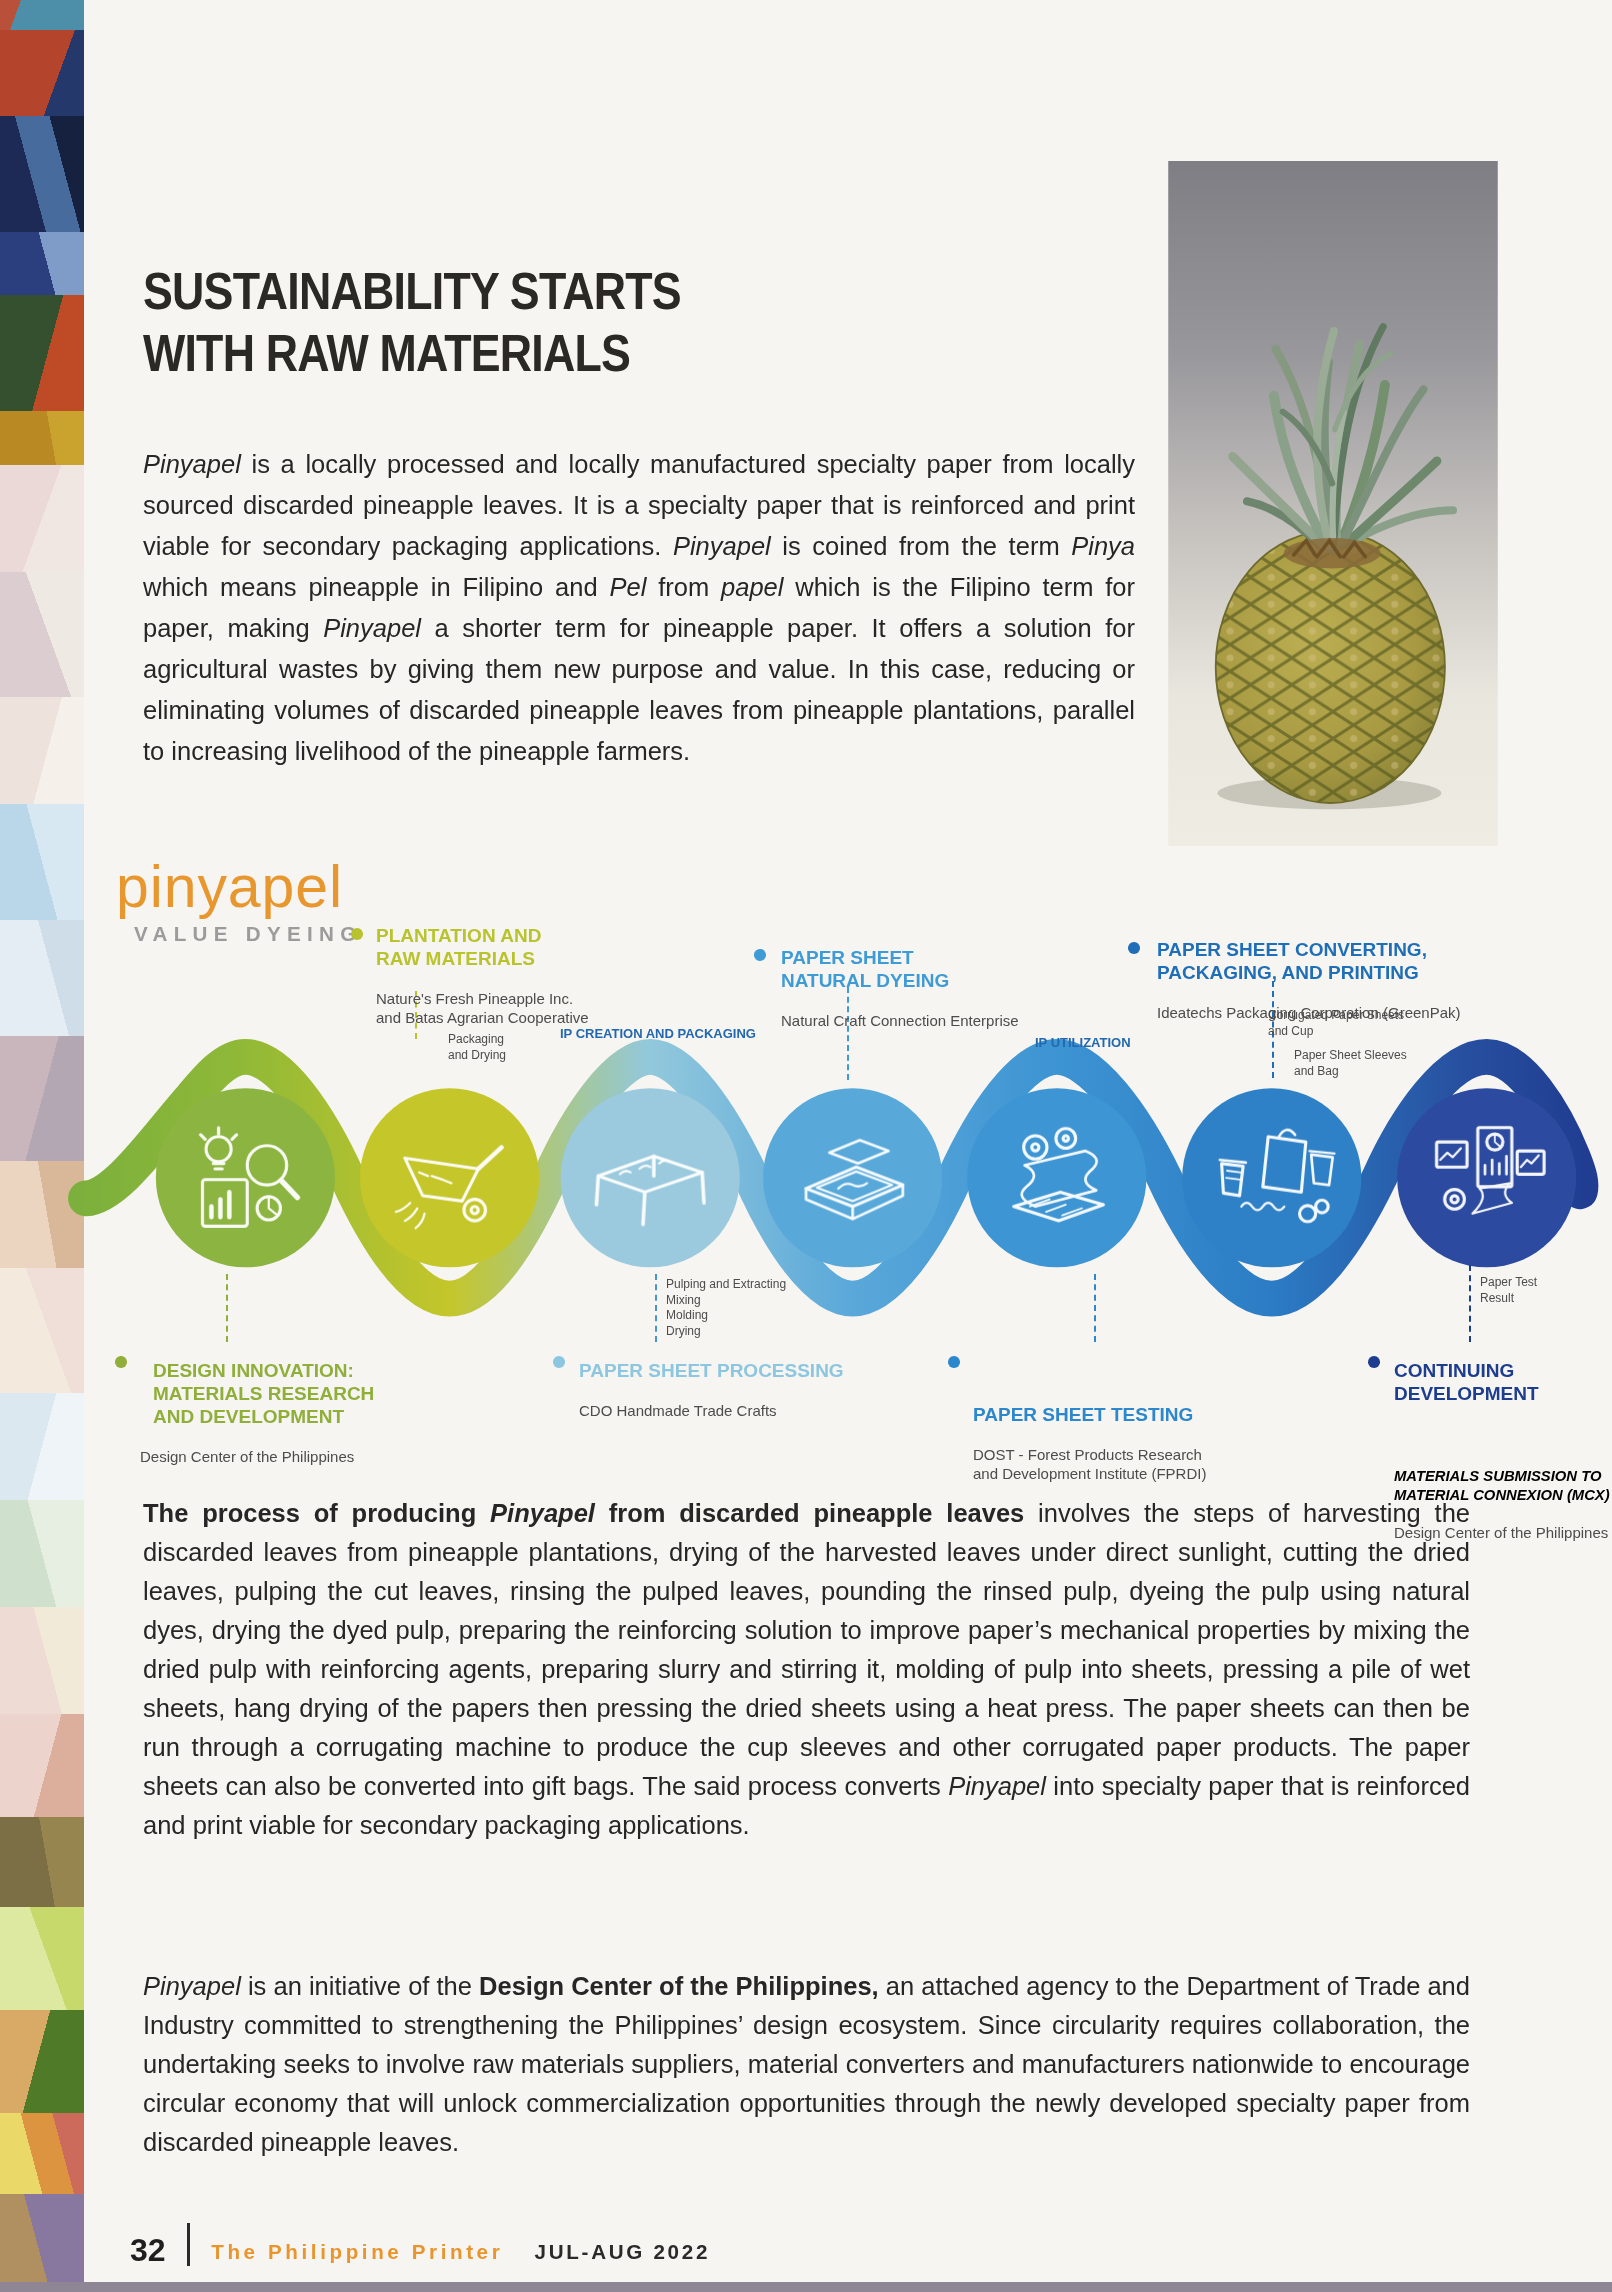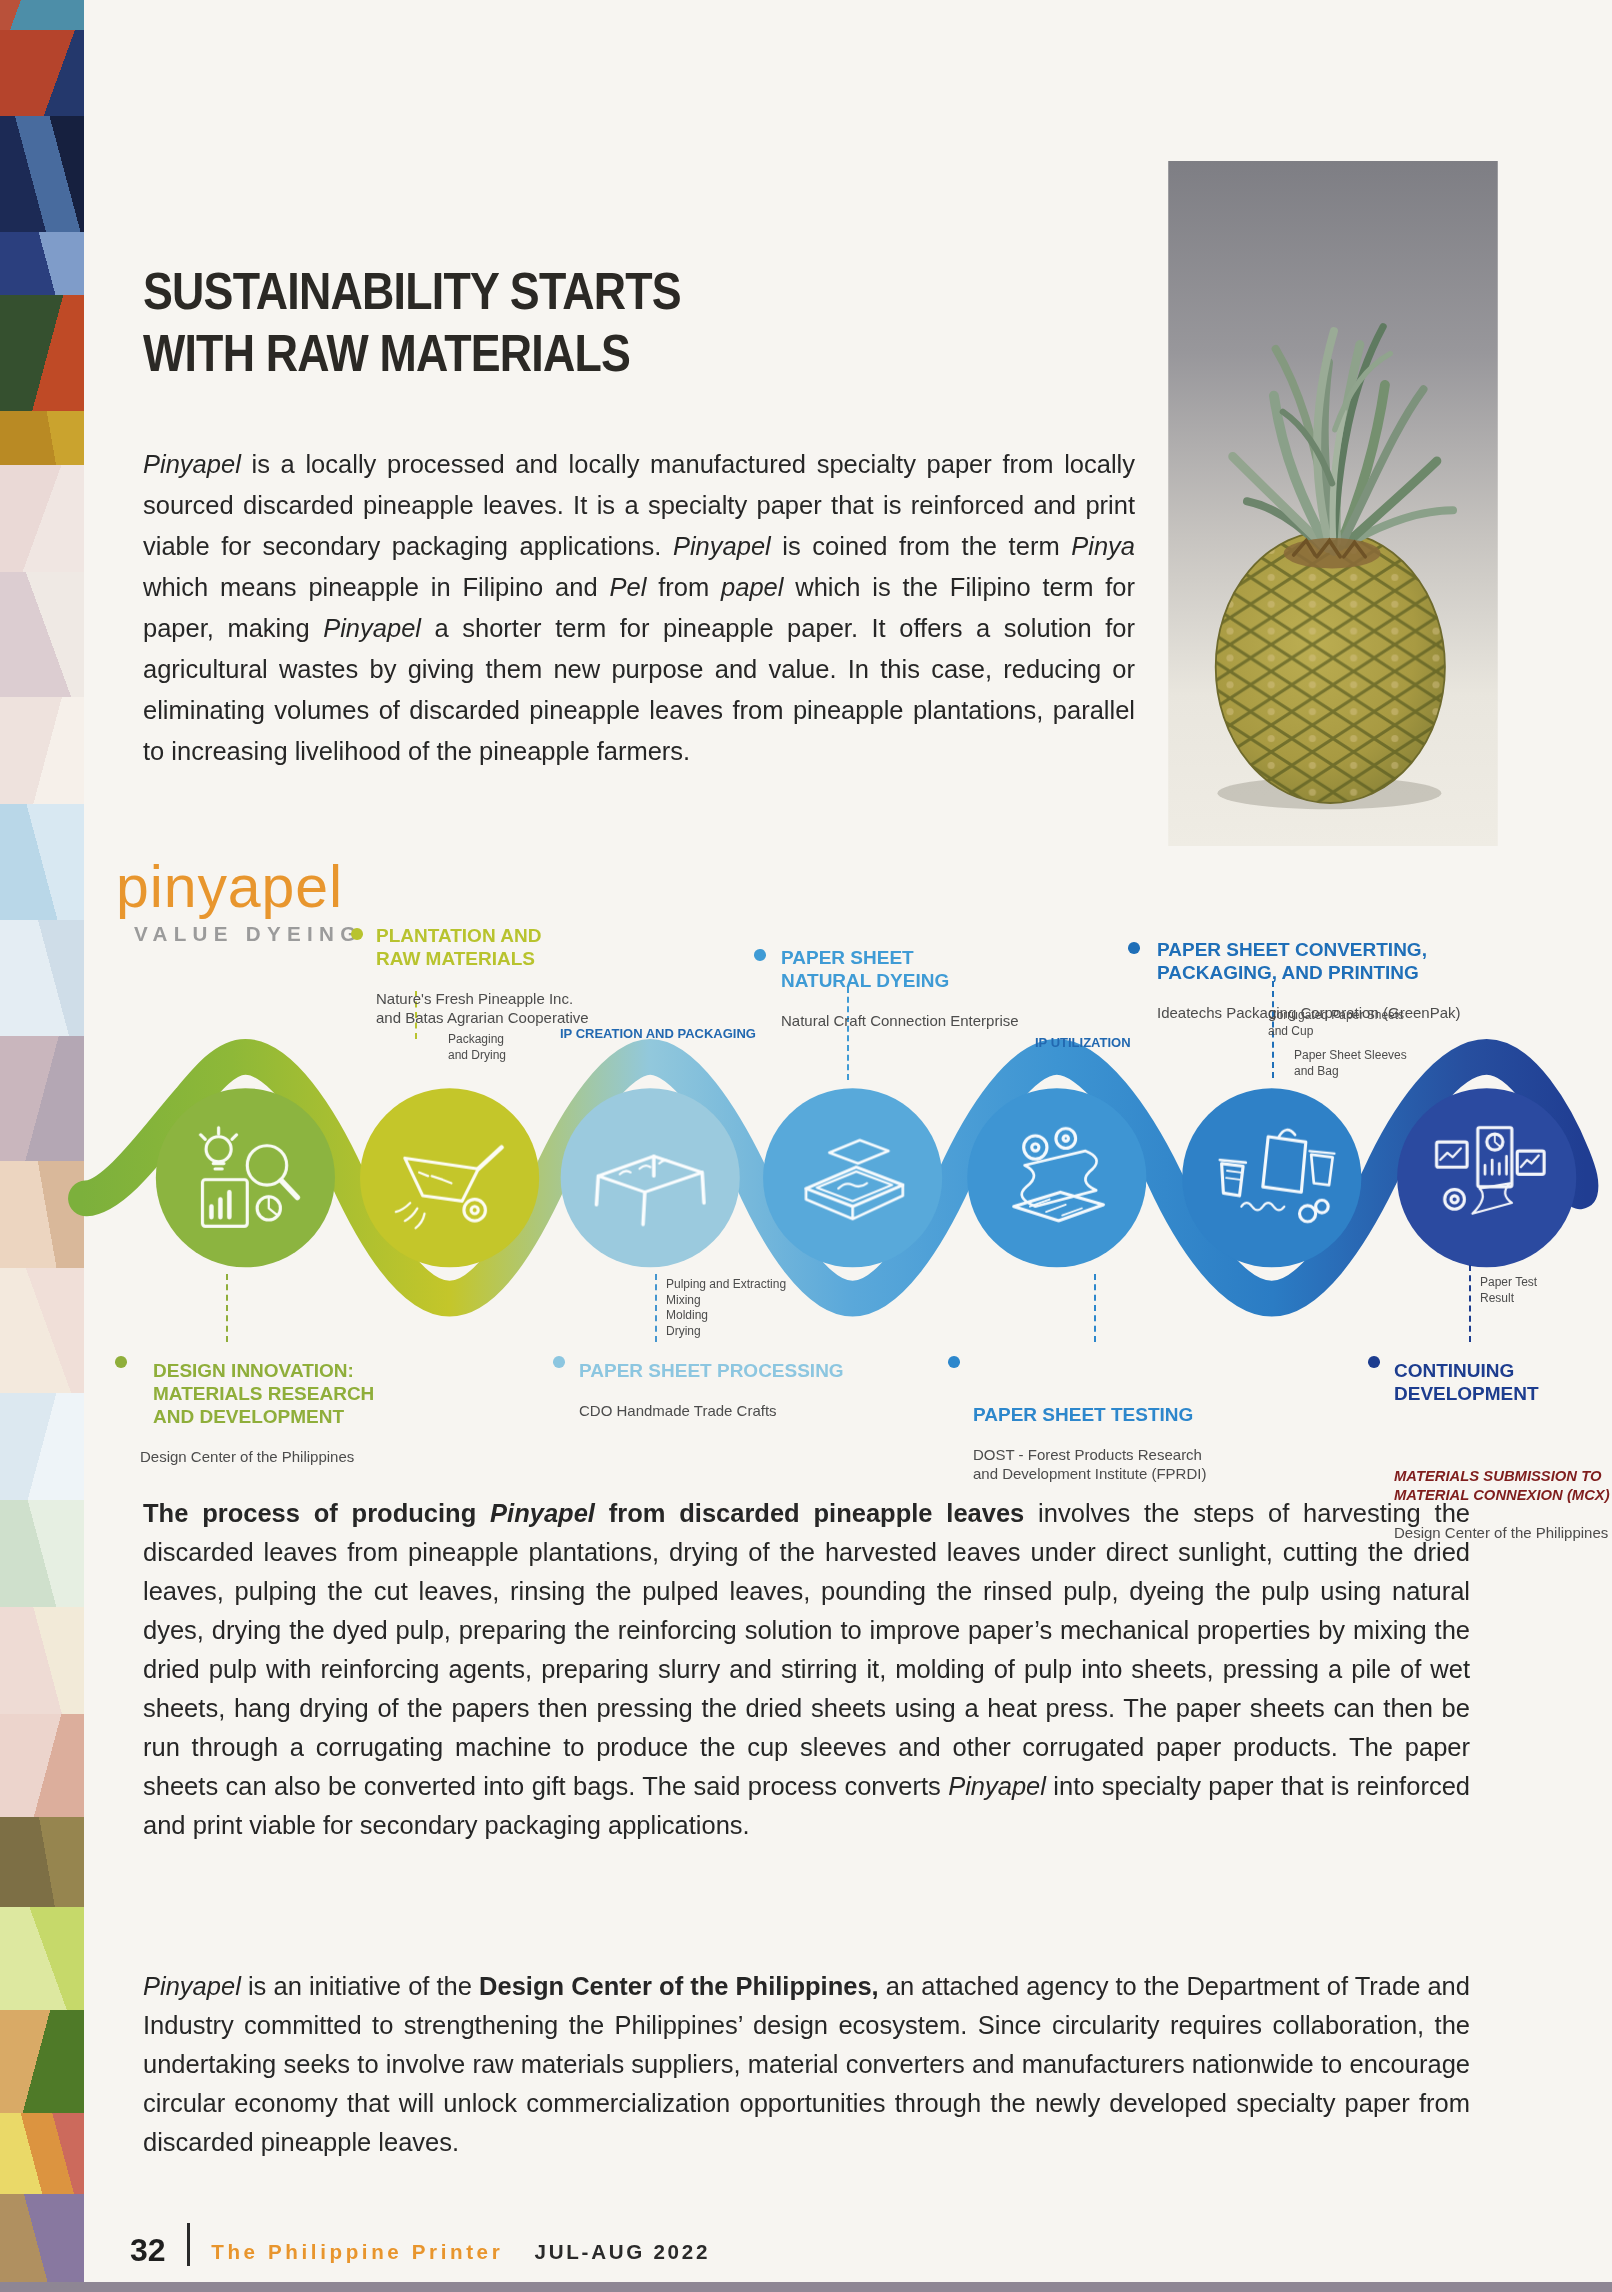--- a/index.html
+++ b/index.html
@@ -306,21 +306,21 @@
   <span class="dot" style="left: 948px; top: 1356px; background: rgb(45, 135, 204);"></span>
   <div class="vc-label" style="left:973px;top:1343px">
     <div class="t" style="color: rgb(45, 135, 204); margin-top: 44px;">PAPER SHEET TESTING</div>
     <div class="s">DOST - Forest Products Research
 and Development Institute (FPRDI)</div>
   </div>
   <span class="dot" style="left: 1368px; top: 1356px; background: rgb(29, 61, 143);"></span>
   <div class="vc-label" style="left:1394px;top:1343px">
     <div class="t" style="color: rgb(29, 61, 143);">CONTINUING
 DEVELOPMENT</div>
-    <div class="e" style="color: #7f1d1d; margin-top: 46px;">MATERIALS SUBMISSION TO
+    <div class="e" style="color: #000000; margin-top: 46px;">MATERIALS SUBMISSION TO
 MATERIAL CONNEXION (MCX)</div>
     <div class="s">Design Center of the Philippines</div>
   </div>
 
   <div class="footer">
     <span class="num">32</span>
     <span class="bar"></span>
     <span class="mag">The Philippine Printer</span>
     <span class="iss">JUL-AUG 2022</span>
   </div>

